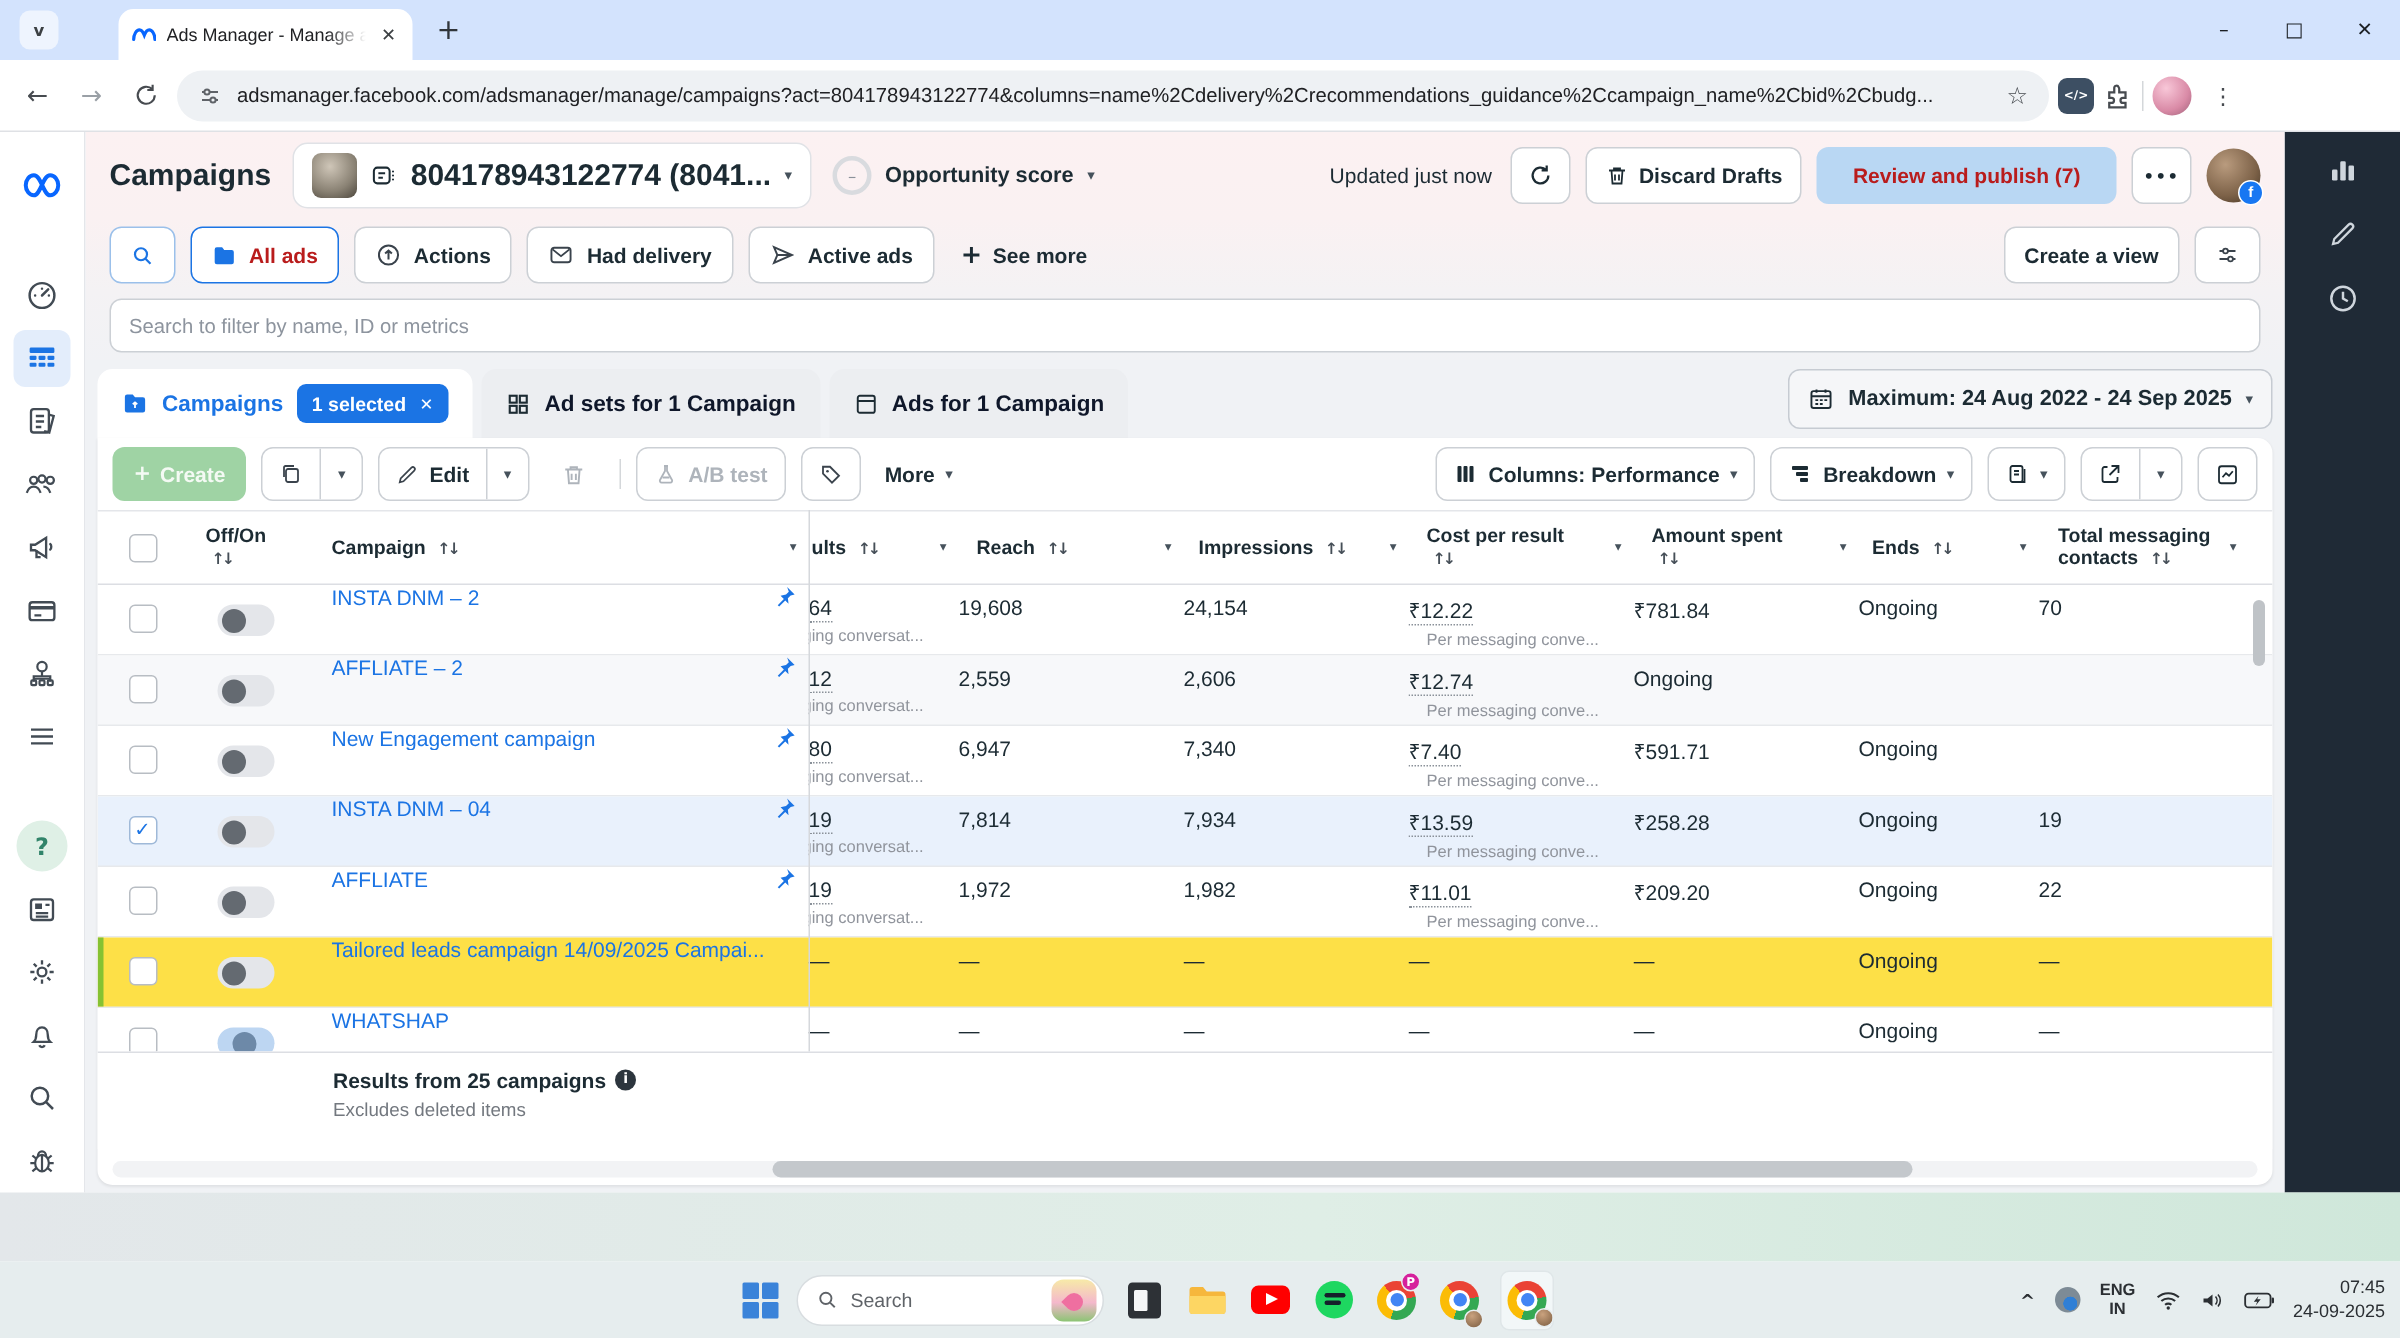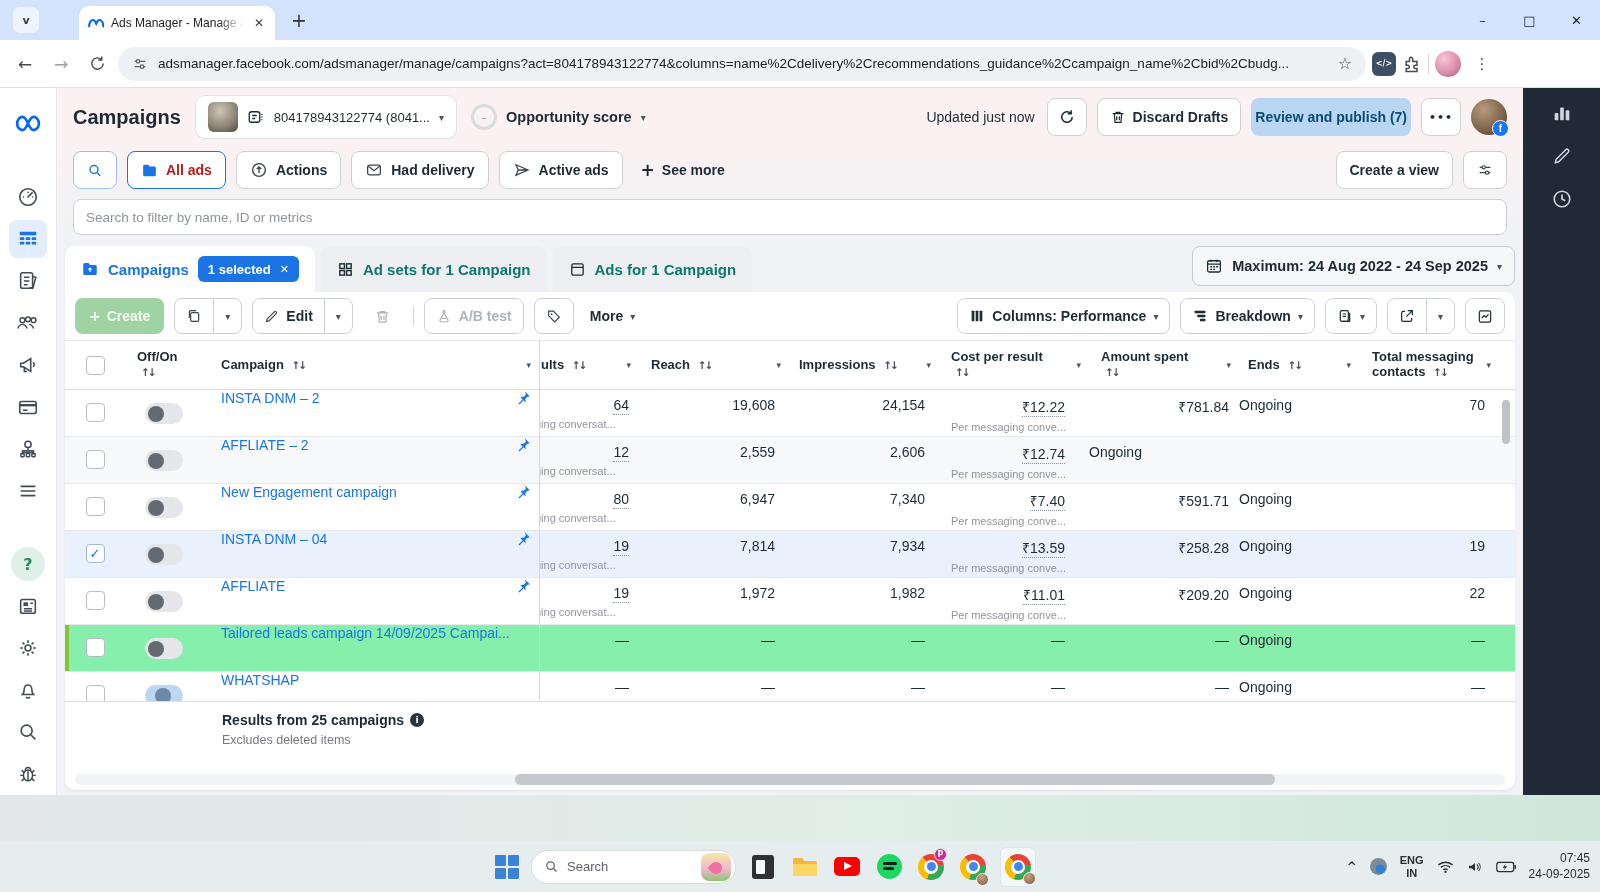--- a/index.html
+++ b/index.html
@@ -42,44 +42,44 @@
 
 
 .extpanel{position:absolute;right:0;top:88px;width:77px;height:707px;background:#1f2a36;display:flex;flex-direction:column;align-items:center;padding-top:14px;gap:22px;color:#cfd6dd}
 
 
 .main{position:absolute;left:57px;top:88px;width:1466px;height:707px;background:#f0f2f5;overflow:hidden}
 .appheader{height:58px;background:linear-gradient(180deg,#fcf1f2,#faf1f2);display:flex;align-items:center;padding:0 16px;gap:14px}
 .pagetitle{font-size:20px;font-weight:bold;color:#1c2b33}
 .acctpill{height:44px;background:#fff;border:1px solid #e0e2e6;border-radius:10px;display:flex;align-items:center;gap:9px;padding:0 12px}
 .acctimg{width:30px;height:30px;border-radius:6px;background:radial-gradient(circle at 40% 30%,#cfc6b8,#8a8274 60%,#4c463c)}
-.acctid{font-weight:normal;font-size:13px}
+.acctid{font-weight:bold;font-size:20px}
 .caret{font-family:"DejaVu Sans",sans-serif;font-size:10px;color:#46525c}
 .gauge{width:26px;height:26px;border-radius:50%;border:3px solid #d9dbdf;color:#8a9199;display:flex;align-items:center;justify-content:center;font-size:11px}
 .oppscore{font-weight:bold;font-size:14.5px}
 .hdr-right{margin-left:auto;display:flex;align-items:center;gap:10px}
 .updated{font-size:14px;color:#1c2b33;margin-right:2px}
 .btn{height:38px;background:#fff;border:1px solid #ccd0d5;border-radius:8px;display:flex;align-items:center;gap:7px;padding:0 12px;font-size:14px;font-weight:bold;color:#1c2b33}
 .btn.iconly{width:40px;justify-content:center;padding:0}
-.btn-review{height:38px;border:none;border-radius:8px;background:#b9d7f3;color:#0c4a6e;font-size:14px;font-weight:bold;display:flex;align-items:center;padding:0 4px}
+.btn-review{height:38px;border:none;border-radius:8px;background:#b9d7f3;color:#b91c1c;font-size:14px;font-weight:bold;display:flex;align-items:center;padding:0 24px}
 .hdravatar{position:relative;width:36px;height:36px;border-radius:50%;background:radial-gradient(circle at 35% 30%,#b99b7e,#7d6248 60%,#3e3021)}
 .hdravatar::after{content:"f";position:absolute;right:-2px;bottom:-2px;width:15px;height:15px;border-radius:50%;background:#1877f2;color:#fff;
   font-size:10px;font-weight:bold;text-align:center;line-height:15px;border:1.5px solid #fff}
 
 .filterrow{height:48px;background:linear-gradient(180deg,#faf1f2,#f4f2f4);display:flex;align-items:center;padding:0 16px;gap:10px}
 .fbtn{height:38px;background:#fff;border:1px solid #ccd0d5;border-radius:8px;display:flex;align-items:center;gap:8px;padding:0 13px;font-size:14px;font-weight:bold;color:#1c2b33}
 .fbtn.blue{border-color:#1b74e4;color:#b91c1c}
 .seemore{display:flex;align-items:center;gap:7px;font-size:14px;font-weight:bold;color:#1c2b33;padding:0 8px}
 .filler{flex:1}
 .searchrow{height:46px;background:linear-gradient(180deg,#f4f2f4,#f1f2f5);display:flex;align-items:center;padding:0 16px}
 .searchinput{width:100%;height:36px;border:1px solid #ccd0d5;border-radius:8px;background:#fff;padding:0 12px;font-size:13.5px;color:#1c2b33;font-family:"Liberation Sans",sans-serif}
 .searchinput::placeholder{color:#8d949e}
 
 .tabsrow{height:52px;display:flex;align-items:flex-end;padding:0 8px;gap:6px}
-.ttab{height:46px;display:flex;align-items:center;gap:9px;padding:0 16px;border-radius:10px 10px 0 0;background:#eceef1;font-size:15px;font-weight:bold;color:#0f766e}
+.ttab{height:46px;display:flex;align-items:center;gap:9px;padding:0 16px;border-radius:10px 10px 0 0;background:#eceef1;font-size:15px;font-weight:bold;color:#0f172a}
 .ttab.active{background:#fff;color:#1b74e4}
 .selbadge{height:26px;background:#1b74e4;border-radius:6px;color:#fff;font-size:13px;font-weight:bold;display:flex;align-items:center;gap:9px;padding:0 10px}
 .tabs-right{margin-left:auto;margin-bottom:6px}
 .datebtn{height:40px;background:#f5f6f8;border:1px solid #c6cbd2;border-radius:8px;display:flex;align-items:center;gap:9px;padding:0 12px;font-size:14.5px;font-weight:bold;color:#1c2b33}
 
 
 .card{position:relative;margin:0 8px;width:1450px;height:498px;background:#fff;border-radius:0 10px 10px 10px;box-shadow:0 1px 2px rgba(0,0,0,.07);overflow:hidden}
 .toolbar{height:48px;display:flex;align-items:center;gap:10px;padding:0 10px}
 .tbtn{height:36px;background:#fff;border:1px solid #ccd0d5;border-radius:8px;display:flex;align-items:center;gap:7px;padding:0 11px;font-size:14px;font-weight:bold;color:#1c2b33}
 .tbtn .dim,.tbtn.dim{color:#aeb4bb}
@@ -92,34 +92,34 @@
 
 .grid{display:grid;grid-template-columns:10px 40px 100px 324px 100px 150px 150px 150px 150px 120px 140px 1fr}
 .theader{height:50px;border-top:1px solid #e4e6ea;border-bottom:1px solid #dcdee3;background:#fff;font-weight:bold;font-size:13px}
 .th{display:flex;align-items:center;justify-content:space-between;padding:0 8px 0 12px;overflow:hidden;line-height:1.15}
 .sort{font-family:"DejaVu Sans",sans-serif;font-size:10.5px;color:#464f58;letter-spacing:-2px;margin-left:4px}
 .th .caret{font-size:9px}
 .rows{height:311px;overflow:hidden;position:relative}
 .trow{height:47px;border-bottom:1px solid #e7e9ec;position:relative;background:#fff}
 .trow.alt{background:#f7f8fa}
 .trow.selected{background:#e9f1fc}
-.trow.draft{background:#86efac}
+.trow.draft{background:#fde047}
 .trow.draft::before{content:"";position:absolute;left:0;top:0;bottom:0;width:4px;background:#86c232}
 .cell{display:flex;align-items:flex-start;padding-top:7px;overflow:hidden}
 .c-check{justify-content:center;padding-top:13px}
 .checkbox{width:19px;height:19px;border:1.5px solid #b8bdc3;border-radius:4px;background:#fff;display:flex;align-items:center;justify-content:center;
   font-family:"DejaVu Sans",sans-serif;font-size:13px;color:transparent;font-weight:bold}
 .checkbox.checked{color:#1b74e4;border-color:#9fb9d8}
 .c-toggle{padding-left:30px;padding-top:13px}
 .toggle{width:38px;height:21px;border-radius:11px;background:#e4e6ea;position:relative}
 .toggle .knob{position:absolute;left:3px;top:2.5px;width:16px;height:16px;border-radius:50%;background:#646a71}
 .toggle.on{background:#bdd6f2}.toggle.on .knob{background:#6d89a8;left:10px}
 .c-name{padding-left:6px;padding-right:8px;justify-content:space-between;align-items:flex-start;padding-top:0}
 .camplink{color:#1b74e4;font-size:14px;white-space:nowrap;overflow:hidden;text-overflow:ellipsis;text-decoration:none}
-.num{display:block;text-align:right;font-size:14px;color:#1c2b33}
+.num{display:block;font-size:14px;color:#1c2b33}
 .sub{display:block;font-size:11px;color:#90949c;margin-top:5px;white-space:nowrap}
 .colwrap{width:100%}
 .dotted{border-bottom:1px dotted #8a9199;padding-bottom:1px}
 .c-results{padding-right:10px}.c-results .sub{margin-left:-4px}
 .c-reach,.c-impr{padding-right:14px}
 .c-cpr{padding-right:24px}
 .c-spent{padding-right:10px}
 .c-ends{font-size:14px}
 .c-contacts{padding-right:14px}
 .frozen{position:absolute;left:474px;top:48px;height:362px;width:1px;background:#d5d8dc;box-shadow:7px 0 9px -4px rgba(0,0,0,.14);z-index:6}

